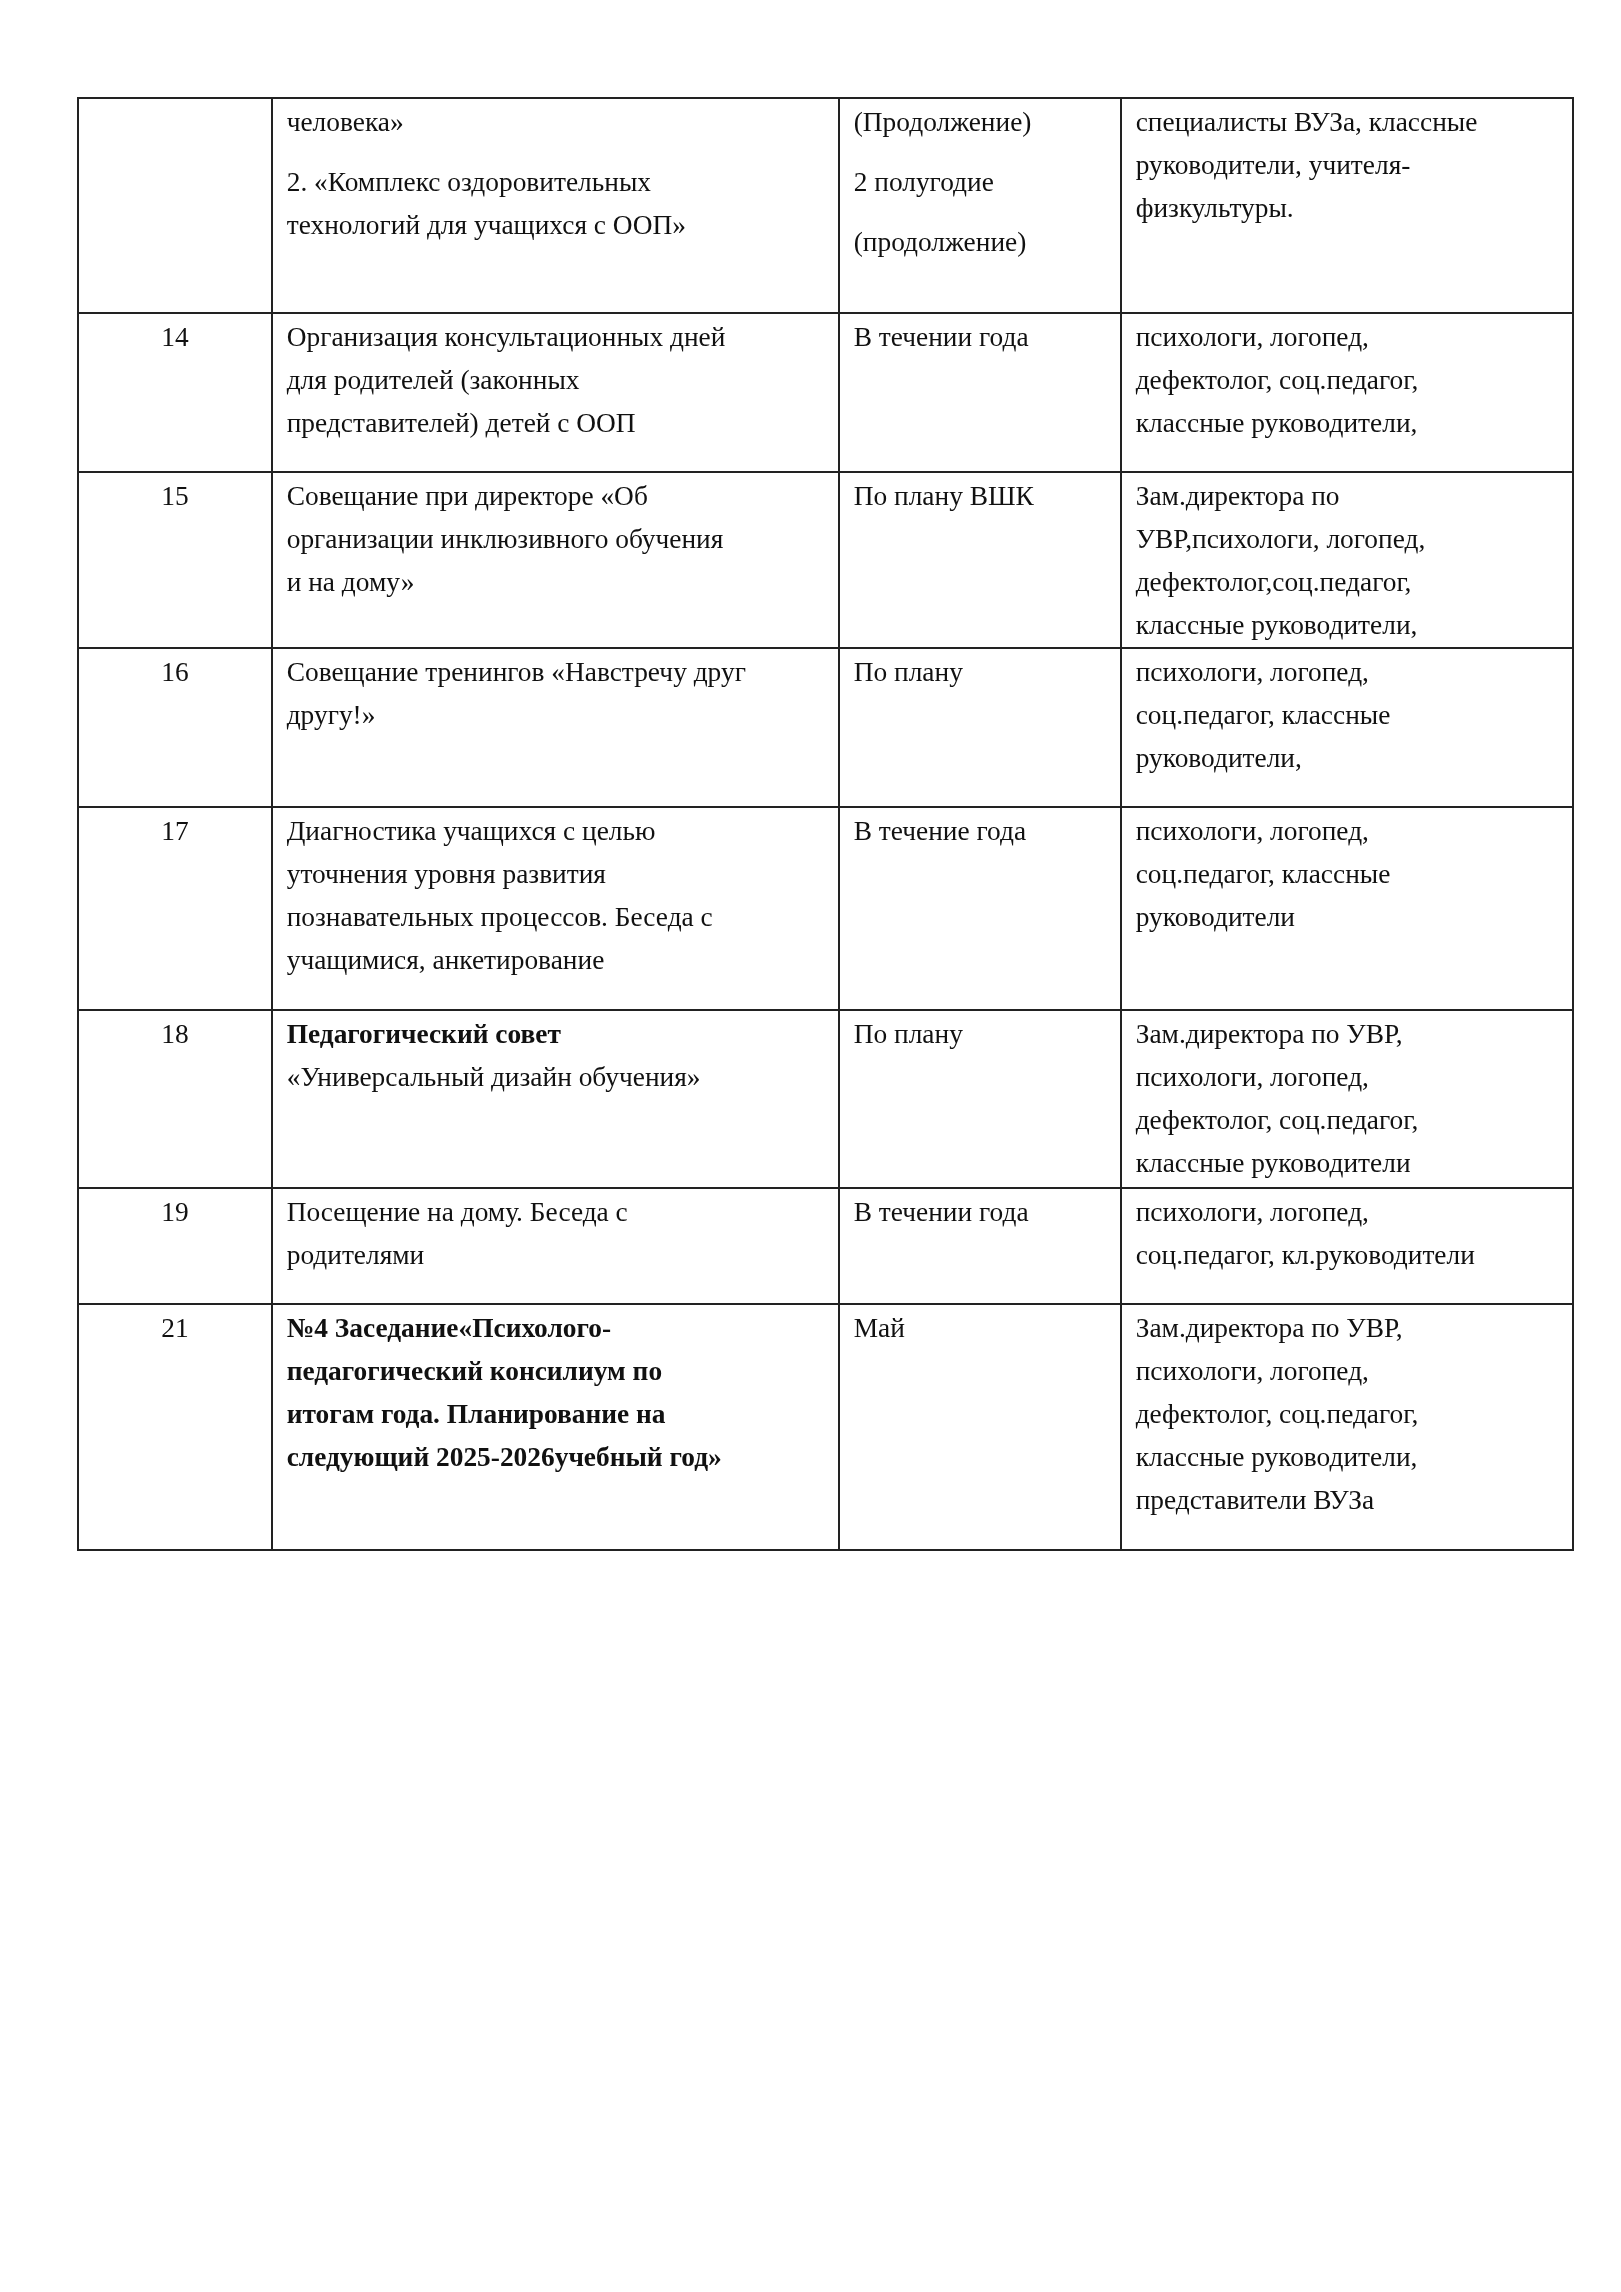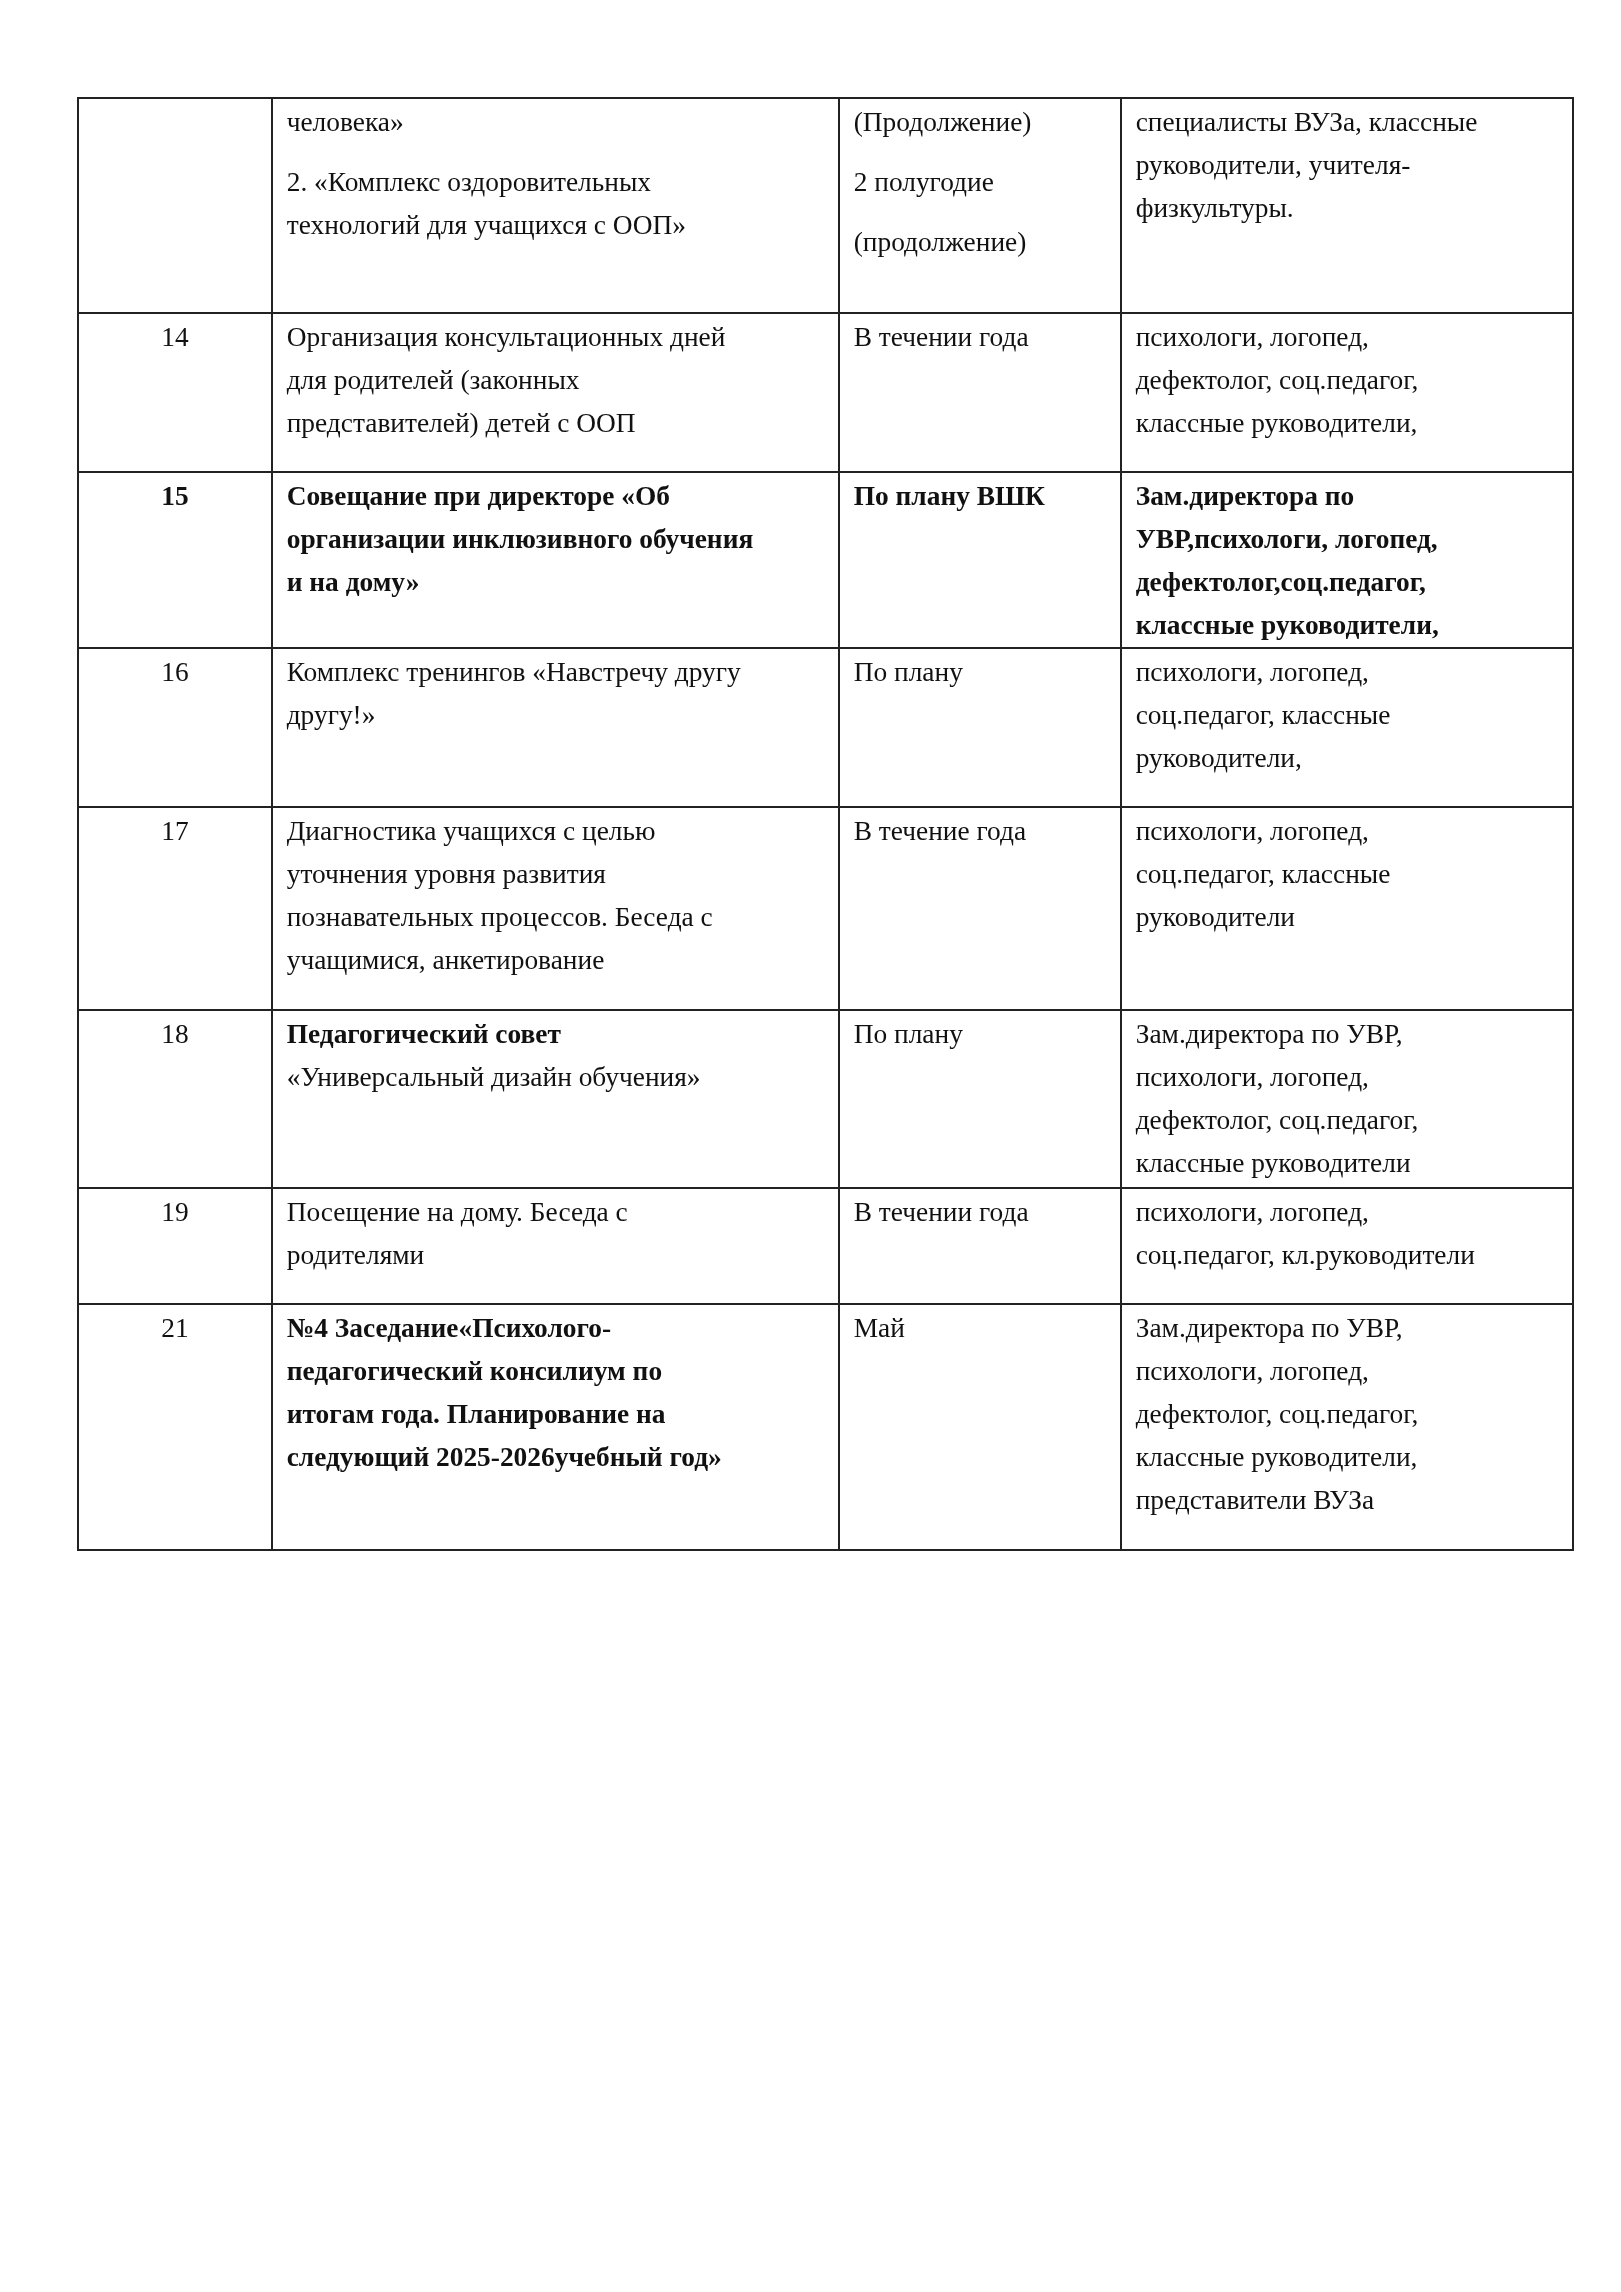--- a/index.html
+++ b/index.html
@@ -60,42 +60,42 @@
       <td class="cell">
         <span class="line">В течении года</span>
       </td>
       <td class="cell">
         <span class="line">психологи, логопед,</span>
         <span class="line">дефектолог, соц.педагог,</span>
         <span class="line">классные руководители,</span>
       </td>
     </tr>
 
-    <tr style="height:154px;font-weight:bold;">
+    <tr style="height:154px;">
       <td class="num">15</td>
       <td class="cell">
         <span class="line">Совещание при директоре «Об</span>
         <span class="line">организации инклюзивного обучения</span>
         <span class="line">и на дому»</span>
       </td>
       <td class="cell">
         <span class="line">По плану ВШК</span>
       </td>
       <td class="cell">
         <span class="line">Зам.директора по</span>
         <span class="line">УВР,психологи, логопед,</span>
         <span class="line">дефектолог,соц.педагог,</span>
         <span class="line">классные руководители,</span>
       </td>
     </tr>
 
     <tr style="height:159px;">
       <td class="num">16</td>
       <td class="cell">
-        <span class="line">Комплекс тренингов «Навстречу другу</span>
+        <span class="line">Совещание тренингов «Навстречу друг</span>
         <span class="line">другу!»</span>
       </td>
       <td class="cell">
         <span class="line">По плану</span>
       </td>
       <td class="cell">
         <span class="line">психологи, логопед,</span>
         <span class="line">соц.педагог, классные</span>
         <span class="line">руководители,</span>
       </td>

